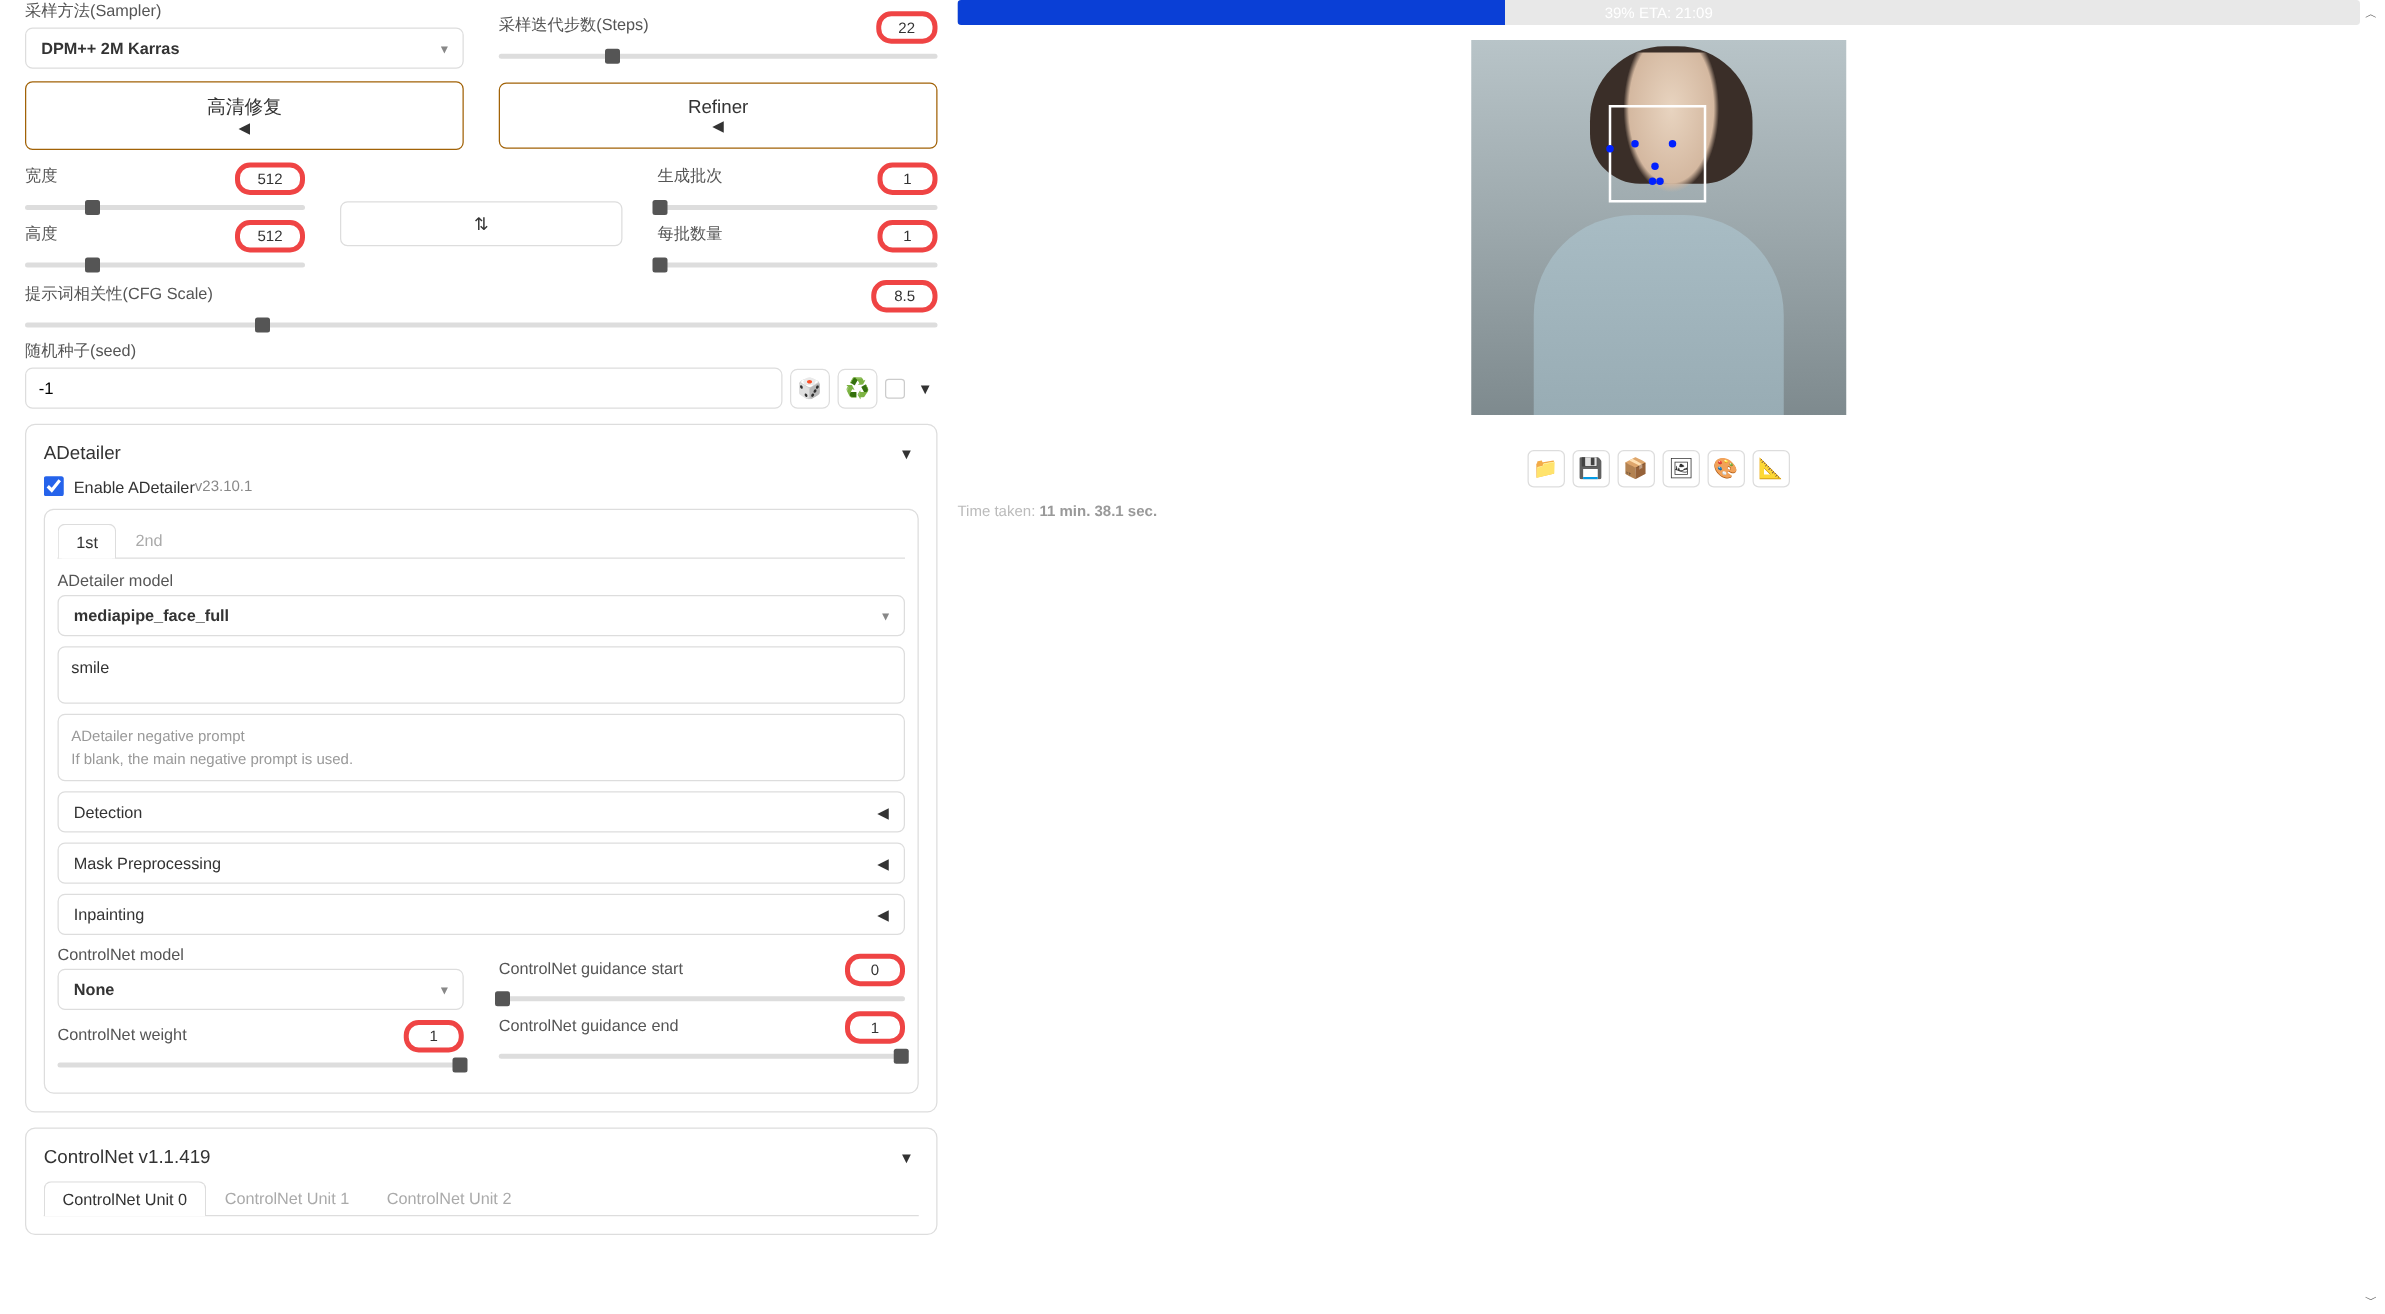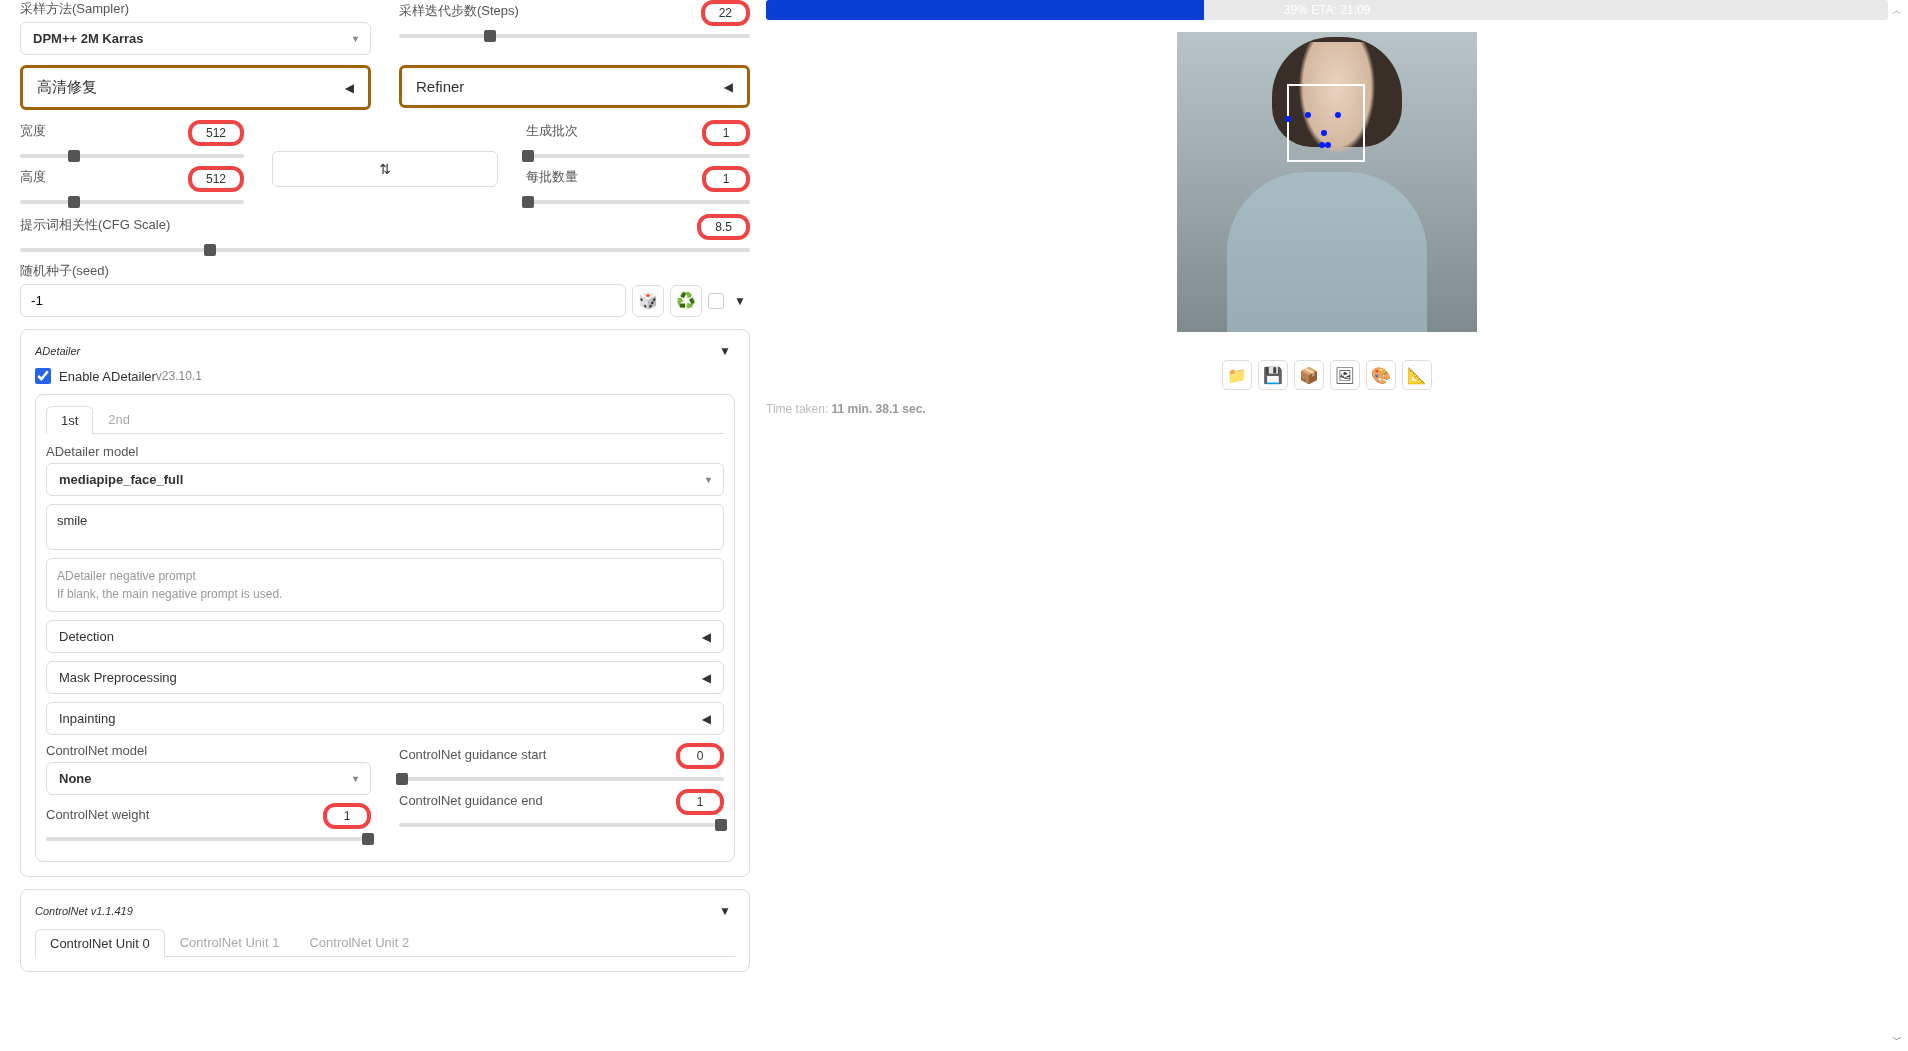--- a/index.html
+++ b/index.html
@@ -2,47 +2,47 @@
 <html><head>
 <meta charset="utf-8">
 <style>
 * { box-sizing: border-box; margin: 0; padding: 0; font-family: -apple-system, BlinkMacSystemFont, "Segoe UI", sans-serif; }
 body { background: #fff; font-size: 13px; color: #333; }
 .main-wrap { display: flex; gap: 16px; padding: 0 20px; }
 .left-col { flex: 1; max-width: 730px; }
 .right-col { flex: 1; }
 
 .label { font-size: 13px; color: #555; margin-bottom: 4px; display: block; }
-.row { display: flex; gap: 28px; margin-bottom: 10px; align-items: flex-start; }
+.row { display: flex; gap: 28px; margin-bottom: 10px; align-items: center; }
 .row > div { flex: 1; }
 
 .select-box { display: flex; justify-content: space-between; align-items: center; border: 1px solid #ddd; border-radius: 6px; padding: 8px 12px; background: #fff; cursor: pointer; font-weight: bold; }
 .select-caret { font-size: 10px; color: #888; }
 
 .slider-group { display: flex; flex-direction: column; }
 .slider-head { display: flex; justify-content: space-between; align-items: center; margin-bottom: 4px; }
 .num-badge { border: 4px solid #ef4444; border-radius: 12px; padding: 2px 14px; font-size: 12px; min-width: 48px; text-align: center; }
 .slider-track { height: 4px; background: #ddd; position: relative; border-radius: 2px; margin-top: 4px; cursor: pointer; }
 .slider-thumb { width: 12px; height: 12px; background: #555; position: absolute; top: -4px; border-radius: 2px; transform: translateX(-50%); }
 
-.accordion { border: 3px solid #a16207; border-radius: 6px; padding: 10px 14px; display: flex; justify-content: space-between; align-items: center; cursor: pointer; margin-bottom: 10px; }
+.accordion { border: 1px solid #a16207; border-radius: 6px; padding: 10px 14px; display: flex; justify-content: space-between; align-items: center; cursor: pointer; margin-bottom: 10px; flex-direction: column; }
 .accordion .title { font-size: 15px; }
 .acc-arrow { font-size: 12px; }
 
 .swap-btn { border: 1px solid #ddd; border-radius: 6px; width: 36px; height: 36px; display: flex; align-items: center; justify-content: center; cursor: pointer; font-size: 14px; align-self: center; margin-top: 14px; }
 
 .seed-row { display: flex; gap: 6px; align-items: center; }
 .seed-input { flex: 1; border: 1px solid #ddd; border-radius: 6px; padding: 8px 10px; }
 .icon-btn { border: 1px solid #ddd; border-radius: 6px; width: 32px; height: 32px; display: flex; align-items: center; justify-content: center; cursor: pointer; font-size: 16px; }
 .checkbox-small { width: 16px; height: 16px; border: 1px solid #ccc; border-radius: 3px; cursor: pointer; }
 .caret-down { font-size: 12px; cursor: pointer; padding: 0 4px; }
 
 .panel { border: 1px solid #ddd; border-radius: 8px; padding: 14px; margin-bottom: 12px; }
 .panel-head { display: flex; justify-content: space-between; align-items: center; margin-bottom: 10px; }
-.panel-title { font-size: 11px; font-style: italic; }
+.panel-title { font-size: 15px; }
 .checkbox-row { display: flex; align-items: center; gap: 8px; }
 .checkbox-row input { width: 16px; height: 16px; accent-color: #2563eb; }
 
 .tabs { display: flex; border-bottom: 1px solid #ddd; margin-bottom: 10px; }
 .tab { padding: 6px 14px; cursor: pointer; color: #aaa; border: 1px solid transparent; border-bottom: none; }
 .tab.active { color: #333; border-color: #ddd; border-radius: 6px 6px 0 0; background: #fff; position: relative; top: 1px; }
 
 .textarea-box { border: 1px solid #ddd; border-radius: 6px; padding: 8px 10px; min-height: 46px; margin-bottom: 8px; }
 .placeholder-text { color: #999; font-size: 12px; line-height: 1.5; }
 

